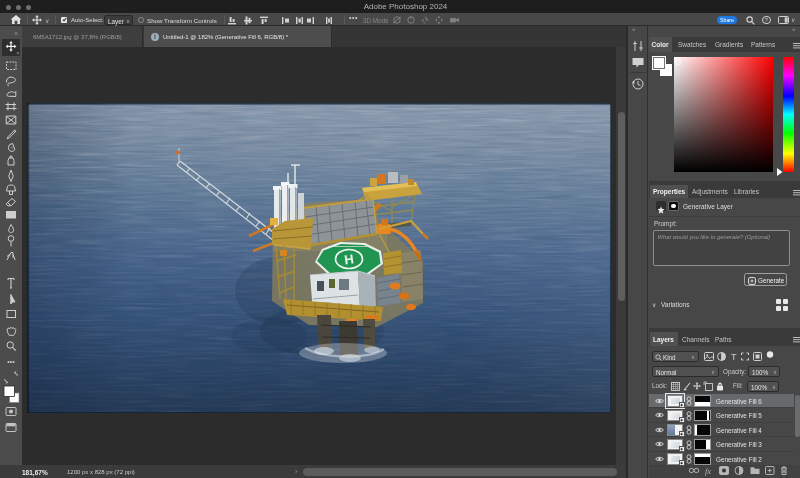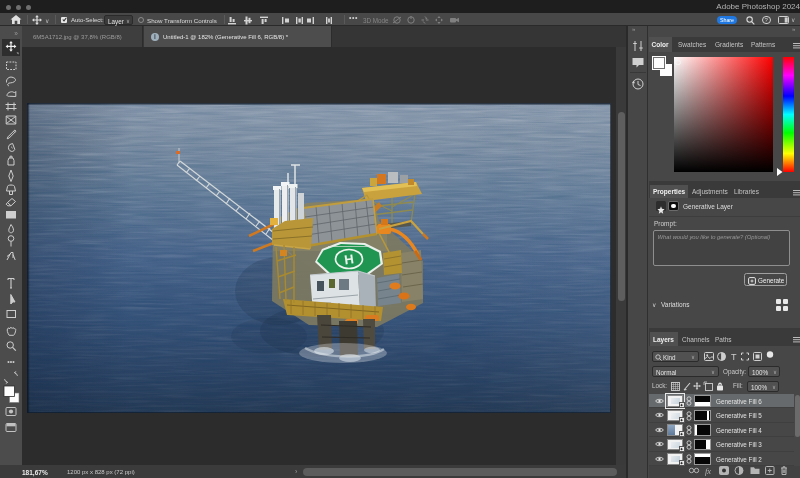--- a/index.html
+++ b/index.html
@@ -10,21 +10,21 @@
   .t { color:#d8d8d8; white-space:nowrap; }
 </style>
 </head>
 <body>
 <div id="stage">
 
   <div class="abs" style="left:0;top:0;width:800px;height:13px;background:#1e1e1e;">
     <div class="abs" style="left:5.5px;top:4.5px;width:5px;height:5px;border-radius:50%;background:#6f6f6f;"></div>
     <div class="abs" style="left:15.5px;top:4.5px;width:5px;height:5px;border-radius:50%;background:#6f6f6f;"></div>
     <div class="abs" style="left:25.5px;top:4.5px;width:5px;height:5px;border-radius:50%;background:#6f6f6f;"></div>
-    <div class="abs t" style="left:0;top:1.5px;width:800px;text-align:right;font-size:8px;color:#b3b3b3;padding-left:11px;">Adobe Photoshop 2024</div>
+    <div class="abs t" style="left:0;top:1.5px;width:800px;text-align:center;font-size:8px;color:#b3b3b3;padding-left:11px;">Adobe Photoshop 2024</div>
   </div>
 
   <div id="opts" class="abs" style="left:0;top:13px;width:800px;height:13px;background:#484848;border-bottom:1px solid #2a2a2a;">
     <svg class="abs" style="left:10px;top:2px;" width="12" height="9" viewBox="0 0 12 9">
       <path d="M6 0 L11.5 4.5 L10 4.5 L10 9 L7.3 9 L7.3 5.8 L4.7 5.8 L4.7 9 L2 9 L2 4.5 L0.5 4.5 Z" fill="#e0e0e0"></path>
     </svg>
     <div class="abs" style="left:27px;top:2px;width:1px;height:9px;background:#5a5a5a;"></div>
     <svg class="abs" style="left:32px;top:2px;" width="10" height="10" viewBox="0 0 10 10">
       <path d="M5 0 L6.8 2.2 L5.6 2.2 L5.6 4.4 L7.8 4.4 L7.8 3.2 L10 5 L7.8 6.8 L7.8 5.6 L5.6 5.6 L5.6 7.8 L6.8 7.8 L5 10 L3.2 7.8 L4.4 7.8 L4.4 5.6 L2.2 5.6 L2.2 6.8 L0 5 L2.2 3.2 L2.2 4.4 L4.4 4.4 L4.4 2.2 L3.2 2.2 Z" fill="#dedede"></path>
     </svg>

